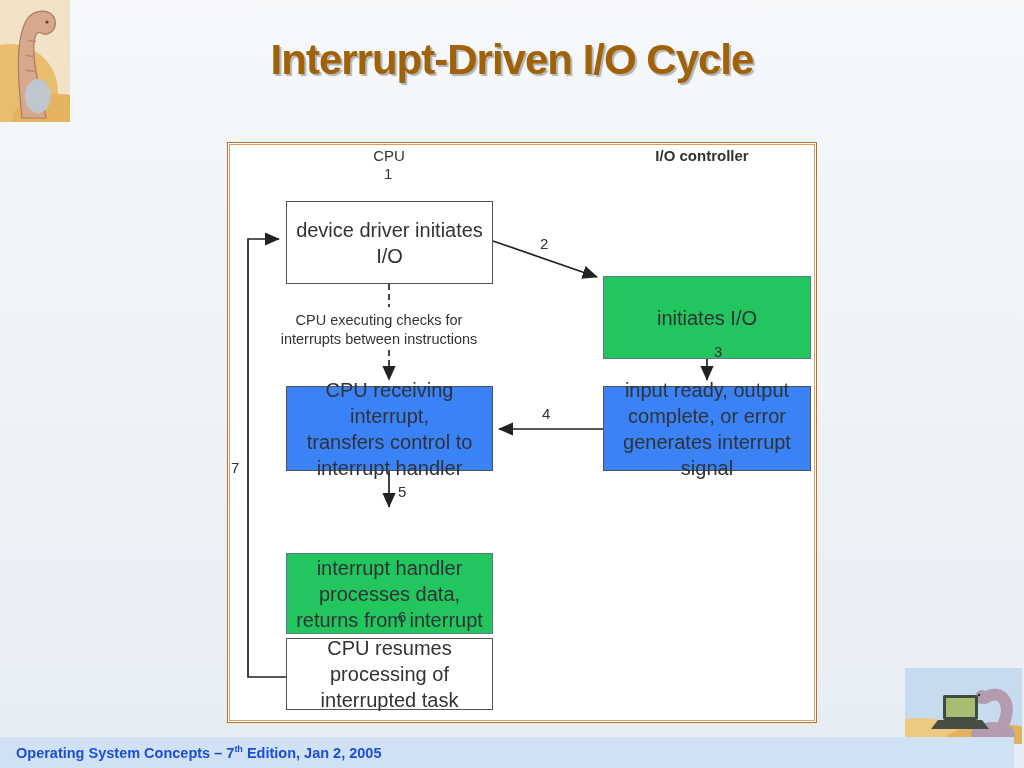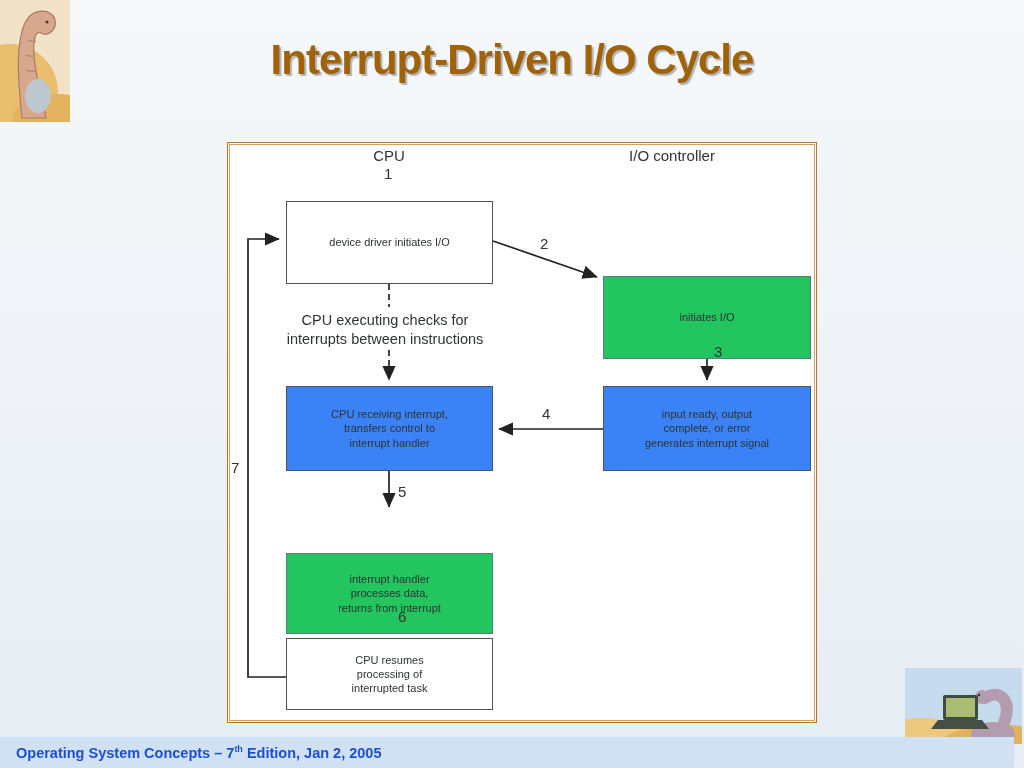--- a/index.html
+++ b/index.html
@@ -23,37 +23,37 @@
   .frame::before{
     content:"";position:absolute;left:1px;top:1px;right:1px;bottom:1px;
     border:1px solid #dba05c;pointer-events:none;
   }
   .frame svg.wires{position:absolute;left:0;top:0;width:588px;height:578px;}
   .col-label{
     position:absolute;transform:translateX(-50%);top:4px;
     font-size:15px;color:#333;white-space:nowrap;
   }
   .col-label.cpu{left:161px;}
-  .col-label.ioc{left:444px;}
+  .col-label.ioc{left:474px;font-weight:bold;}
   .dbox{
     position:absolute;box-sizing:border-box;border:1.5px solid #4d5357;
     display:flex;align-items:center;justify-content:center;text-align:center;
-    font-size:11px;color:#2f3336;line-height:1.3;white-space:pre-line;
+    font-size:20px;color:#2f3336;line-height:1.3;white-space:pre-line;
   }
   .dbox.white{background:#ffffff;}
   .dbox.blue{background:#22c55e;border-color:#5f7886;margin-top:40px;}
   .dbox.gray{background:#3b82f6;border-color:#4d5357;}
   .b-device  {left:58px; top:58px;  width:207px;height:83px;}
   .b-init    {left:375px;top:93px;  width:208px;height:83px;}
   .b-recv    {left:58px; top:243px; width:207px;height:85px;}
   .b-input   {left:375px;top:243px; width:208px;height:85px;}
   .b-handler {left:58px; top:370px; width:207px;height:81px;}
   .b-resume  {left:58px; top:495px; width:207px;height:72px;}
   .annotation{
-    position:absolute;left:157px;top:168px;transform:translateX(-50%);
+    position:absolute;left:151px;top:168px;transform:translateX(-50%);
     width:260px;text-align:center;font-size:14.5px;color:#2f3336;
     line-height:1.3;white-space:pre-line;background:#fff;
   }
   .step{
     position:absolute;font-size:15px;color:#333;
   }
   .s1{left:156px;top:22px;}
   .s2{left:312px;top:92px;}
   .s3{left:486px;top:200px;}
   .s4{left:314px;top:262px;}

